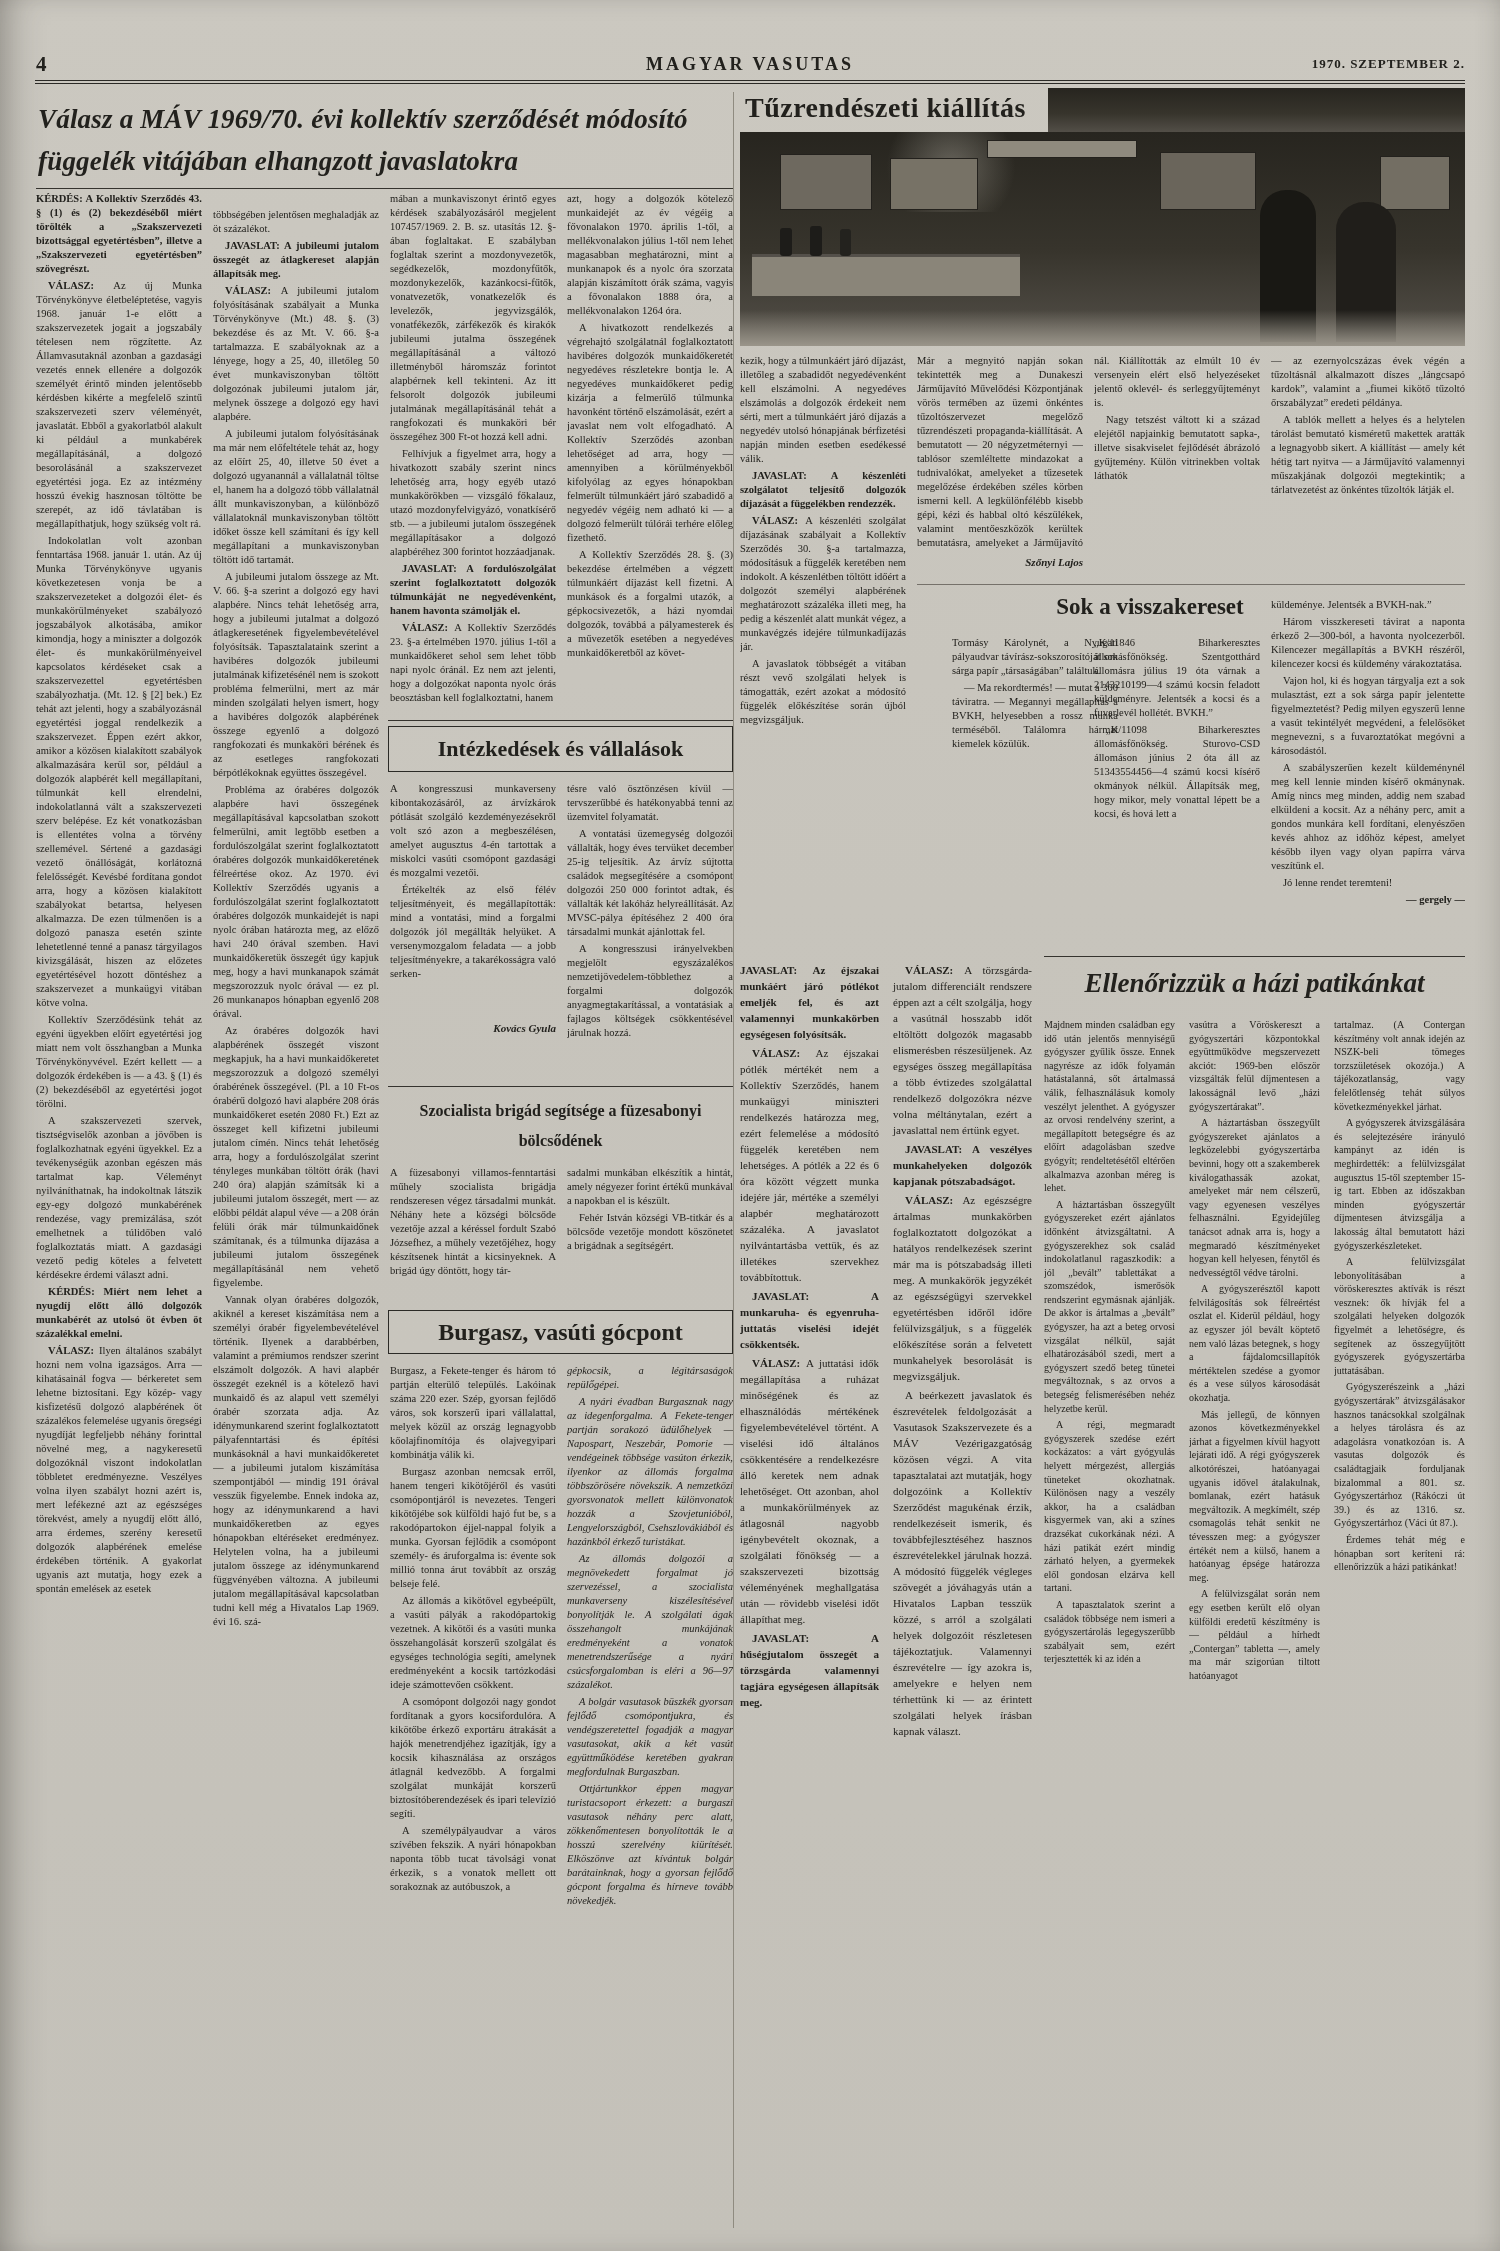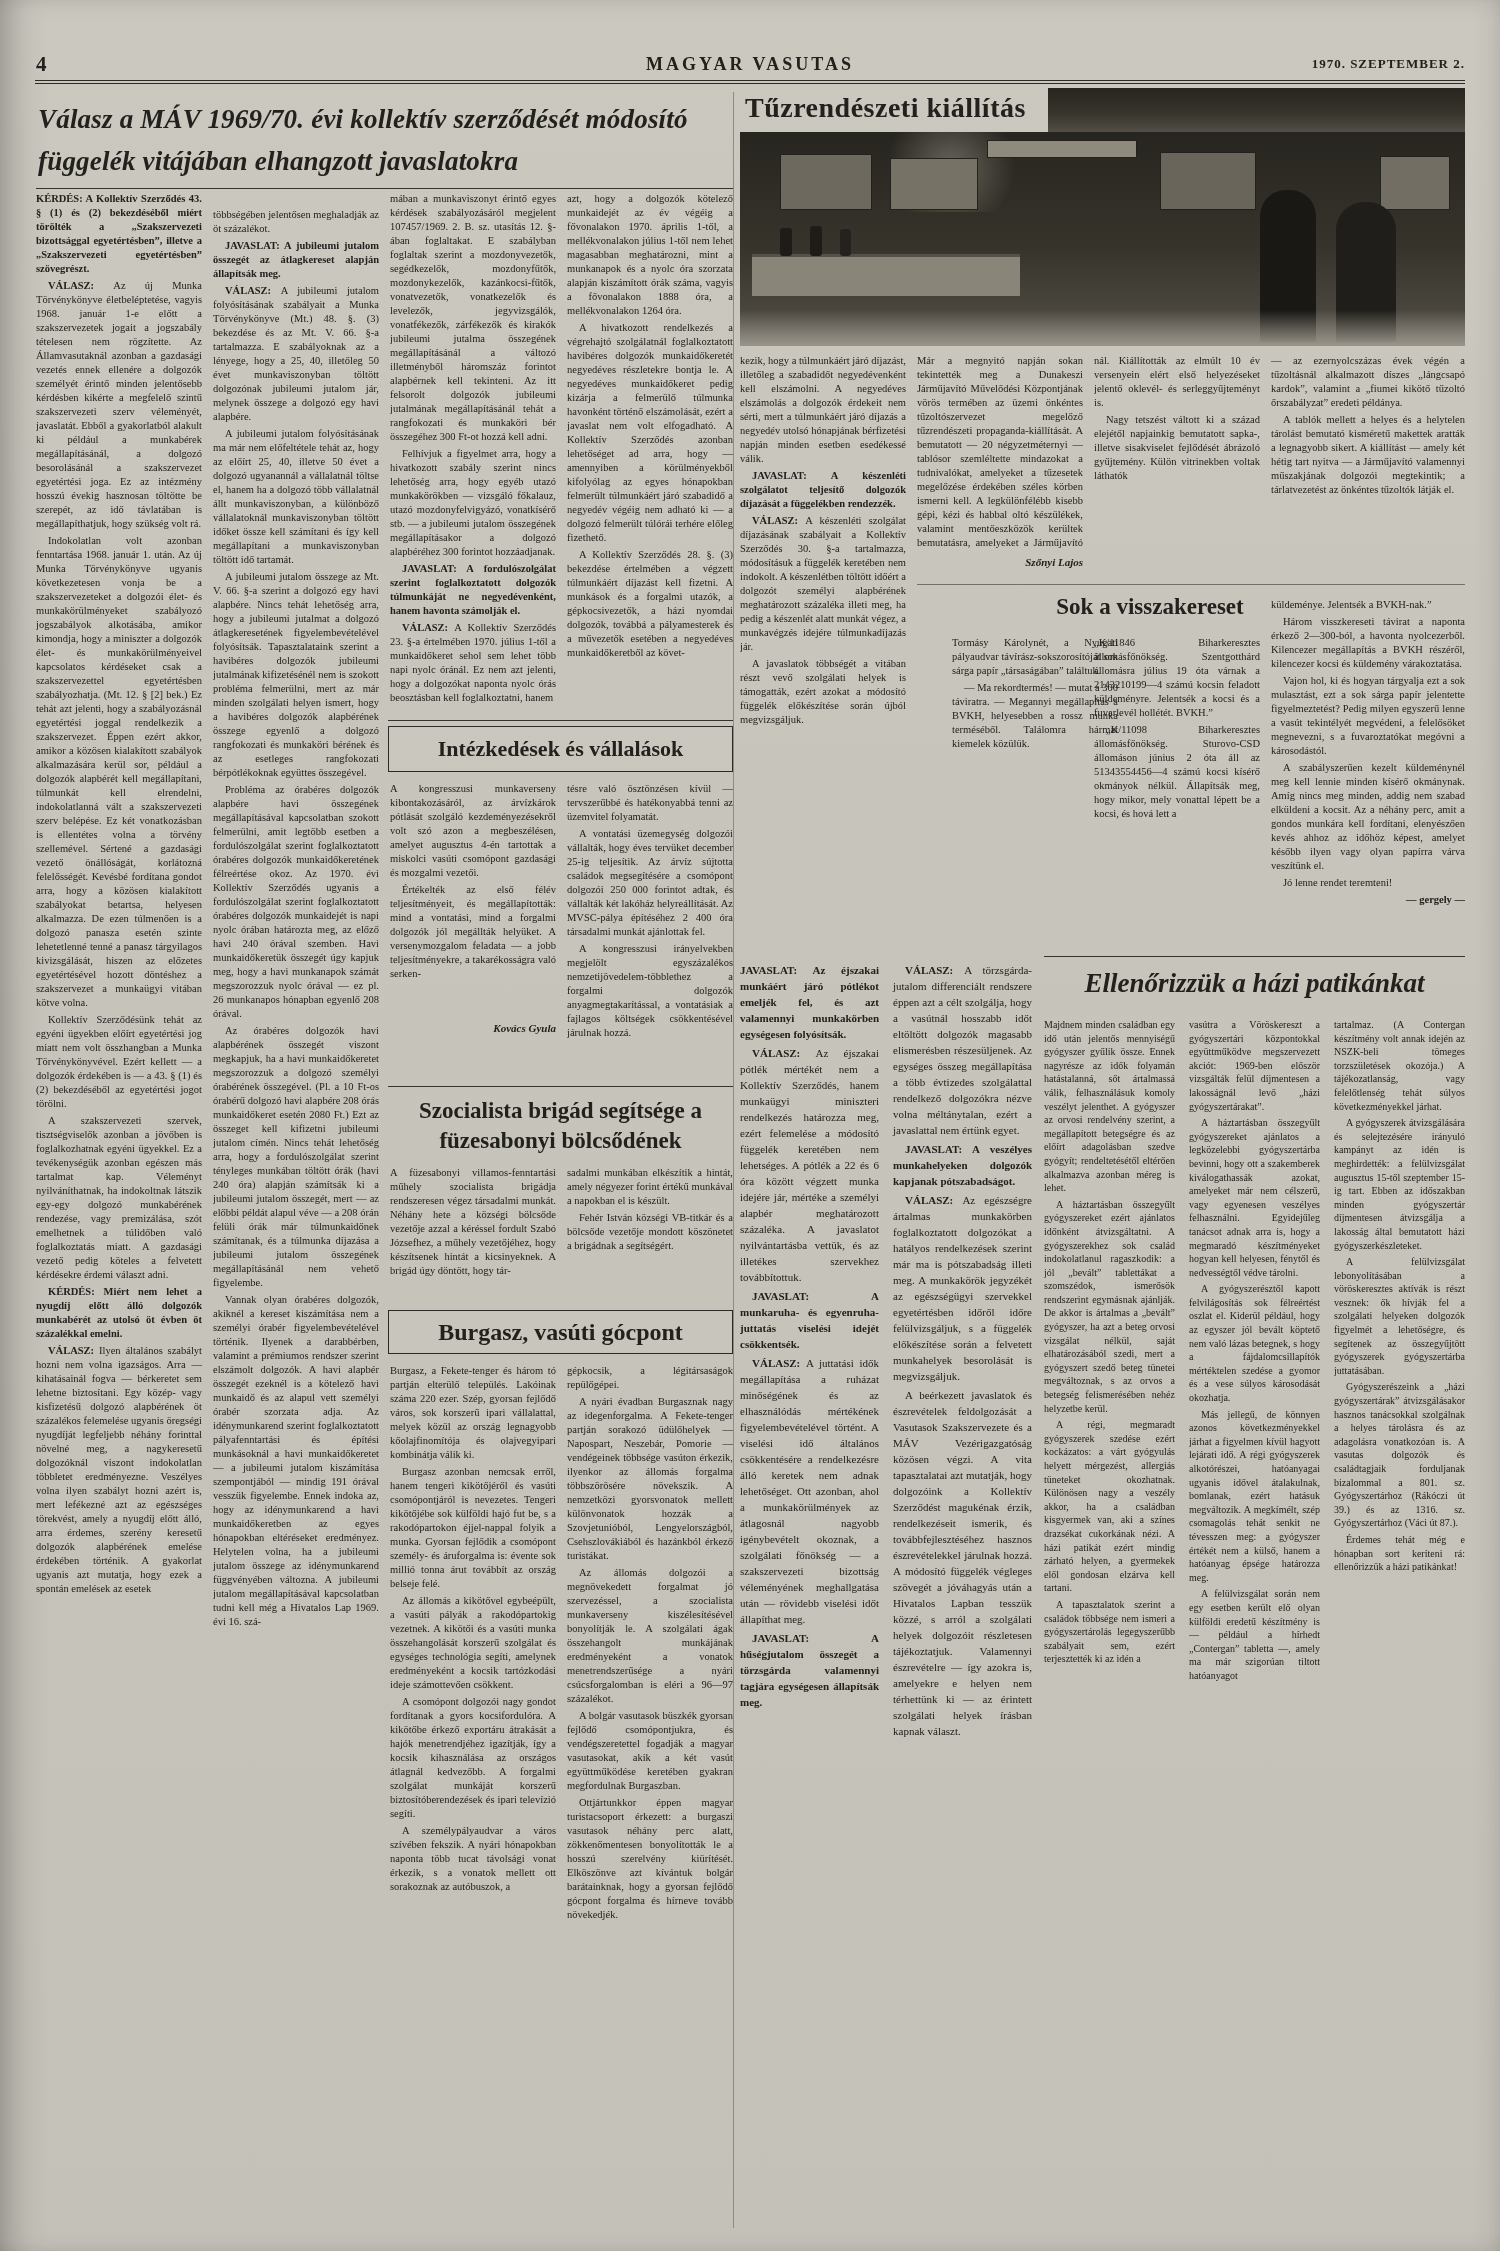--- a/index.html
+++ b/index.html
@@ -18,21 +18,21 @@
   .dbl-rule{border-top:1px solid #2b2a26;border-bottom:1px solid #2b2a26;height:4px;}
   .rule-h{height:1px;background:#35332e;}
   .rule-v{width:1px;background:#8f8b80;}
   
   .lead-head{font-size:27px;line-height:42px;font-weight:bold;font-style:italic;letter-spacing:.2px;}
   .exh-head{font-size:28px;font-weight:bold;letter-spacing:.5px;}
   .claims-head{font-size:23px;font-weight:bold;text-align:center;}
   .pharm-head{font-size:27px;font-weight:bold;font-style:italic;text-align:center;}
   .boxhead{border:1px solid #2b2a26;display:flex;align-items:center;justify-content:center;
            font-size:22px;font-weight:bold;text-align:center;background:rgba(255,255,255,.04);}
-  .brig-head{font-size:23px;line-height:30px;font-weight:bold;text-align:center;}
+  .brig-head{font-size:16px;line-height:30px;font-weight:bold;text-align:center;}
   
   .col{font-size:10.5px;line-height:14px;text-align:justify;overflow:hidden;hyphens:auto;overflow-wrap:break-word;}
   .col p{margin:0 0 3px;text-indent:12px;}
   .col p:first-child{text-indent:0;}
   .col p.bold{font-weight:bold;}
   .col p.sig{text-align:right;font-weight:bold;text-indent:0;}
   .narrowcol{font-size:10px;line-height:13.6px;}
   .cont2{font-size:11px;line-height:16px;column-count:2;column-gap:14px;}
   .byline{font-size:11px;font-weight:bold;text-align:right;font-style:italic;}
   
@@ -180,21 +180,21 @@
   <div class="abs boxhead" style="left:388px;top:1310px;width:345px;height:44px;font-size:24px;">
     <span>Burgasz, vasúti gócpont</span>
   </div>
   <div class="abs col" style="left:390px;top:1364px;width:166px;height:864px;">
       <p>Burgasz, a Fekete-tenger és három tó partján elterülő település. Lakóinak száma 220 ezer. Szép, gyorsan fejlődő város, sok korszerű ipari vállalattal, melyek közül az ország legnagyobb kőolajfinomítója és olajvegyipari kombinátja válik ki.</p>
       <p>Burgasz azonban nemcsak erről, hanem tengeri kikötőjéről és vasúti csomópontjáról is nevezetes. Tengeri kikötőjébe sok külföldi hajó fut be, s a rakodópartokon éjjel-nappal folyik a munka. Gyorsan fejlődik a csomópont személy- és áruforgalma is: évente sok millió tonna árut továbbít az ország belseje felé.</p>
       <p>Az állomás a kikötővel egybeépült, a vasúti pályák a rakodópartokig vezetnek. A kikötői és a vasúti munka összehangolását korszerű szolgálat és egységes technológia segíti, amelynek eredményeként a kocsik tartózkodási ideje számottevően csökkent.</p>
       <p>A csomópont dolgozói nagy gondot fordítanak a gyors kocsifordulóra. A kikötőbe érkező exportáru átrakását a hajók menetrendjéhez igazítják, így a kocsik kihasználása az országos átlagnál kedvezőbb. A forgalmi szolgálat munkáját korszerű biztosítóberendezések és ipari televízió segíti.</p>
       <p>A személypályaudvar a város szívében fekszik. A nyári hónapokban naponta több tucat távolsági vonat érkezik, s a vonatok mellett ott sorakoznak az autóbuszok, a</p>
     </div>
-  <div class="abs col" style="left:567px;top:1364px;width:166px;height:864px;">
+  <div class="abs col" style="left:567px;top:1364px;width:166px;height:864px;font-style:italic;">
       <p>gépkocsik, a légitársaságok repülőgépei.</p>
       <p>A nyári évadban Burgasznak nagy az idegenforgalma. A Fekete-tenger partján sorakozó üdülőhelyek — Napospart, Neszebár, Pomorie — vendégeinek többsége vasúton érkezik, ilyenkor az állomás forgalma többszörösére növekszik. A nemzetközi gyorsvonatok mellett különvonatok hozzák a Szovjetunióból, Lengyelországból, Csehszlovákiából és hazánkból érkező turistákat.</p>
       <p>Az állomás dolgozói a megnövekedett forgalmat jó szervezéssel, a szocialista munkaverseny kiszélesítésével bonyolítják le. A szolgálati ágak összehangolt munkájának eredményeként a vonatok menetrendszerűsége a nyári csúcsforgalomban is eléri a 96—97 százalékot.</p>
       <p>A bolgár vasutasok büszkék gyorsan fejlődő csomópontjukra, és vendégszeretettel fogadják a magyar vasutasokat, akik a két vasút együttműködése keretében gyakran megfordulnak Burgaszban.</p>
       <p>Ottjártunkkor éppen magyar turistacsoport érkezett: a burgaszi vasutasok néhány perc alatt, zökkenőmentesen bonyolították le a hosszú szerelvény kiürítését. Elköszönve azt kívántuk bolgár barátainknak, hogy a gyorsan fejlődő gócpont forgalma és hírneve tovább növekedjék.</p>
     </div>
 
   <div class="abs rule-h" style="left:1044px;top:956px;width:421px;"></div>
   <div class="abs pharm-head" style="left:1044px;top:968px;width:421px;">Ellenőrizzük a házi patikánkat</div>
   <div class="abs col narrowcol" style="left:1044px;top:1018px;width:131px;height:1210px;">

